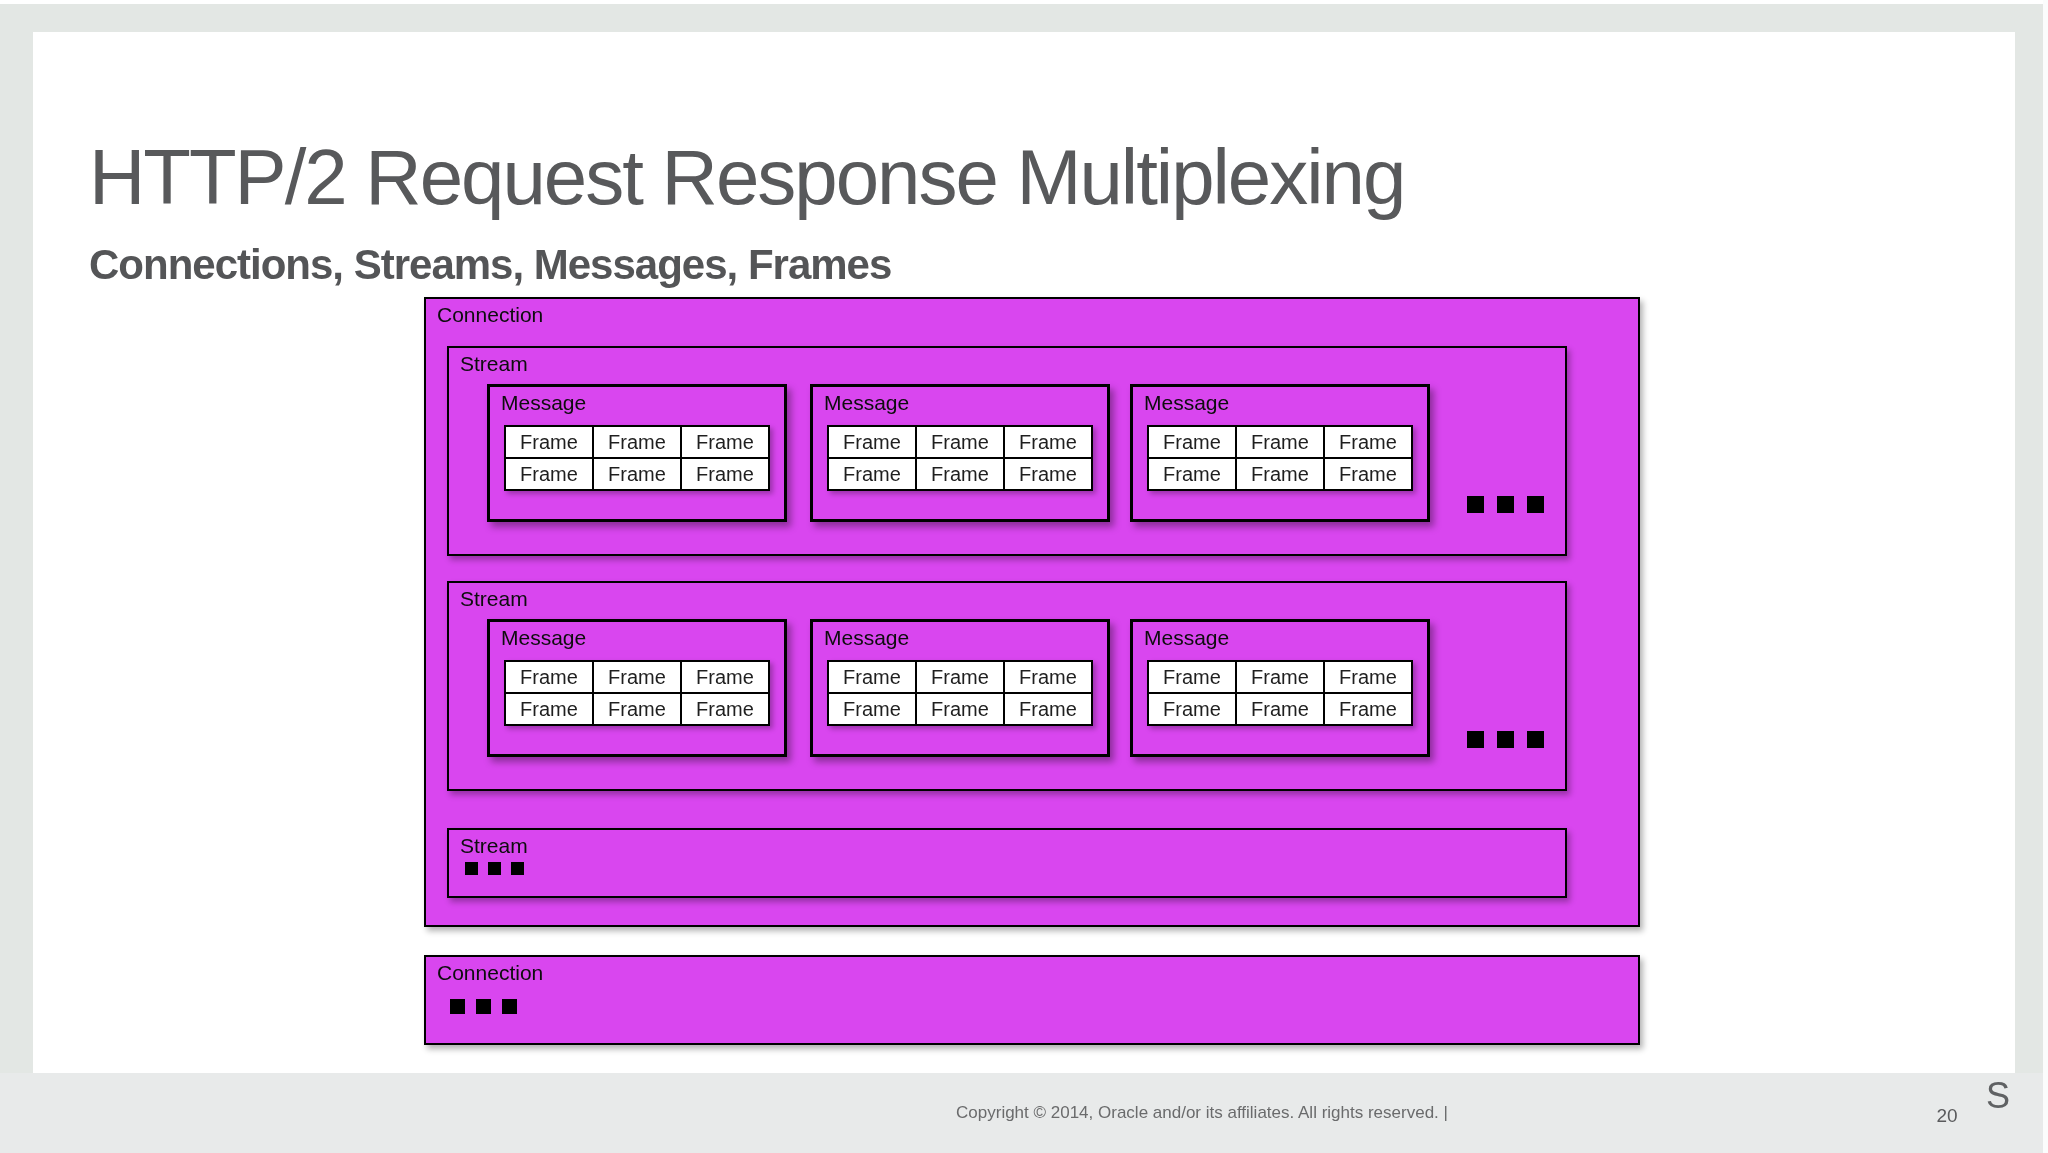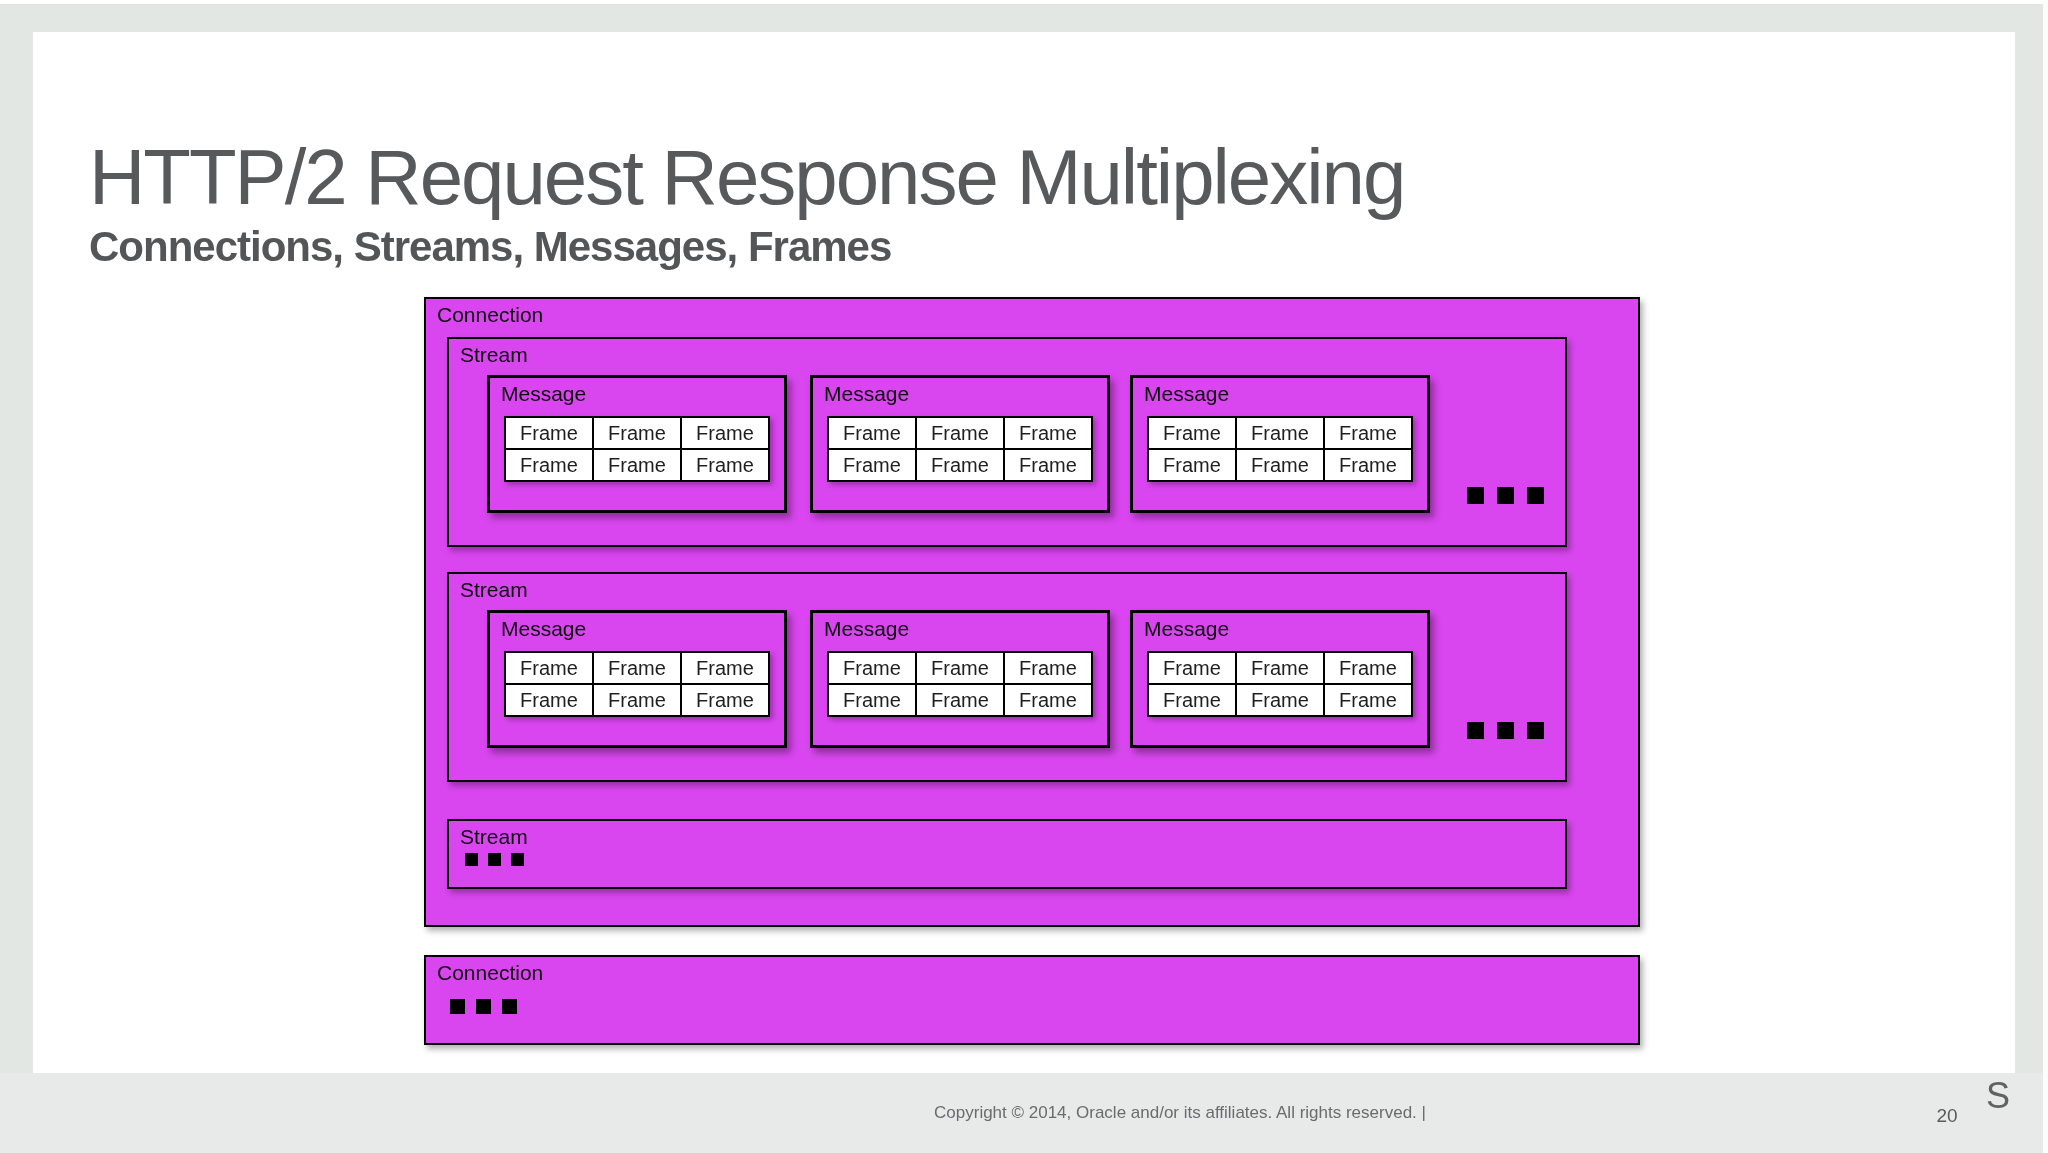--- a/index.html
+++ b/index.html
@@ -16,34 +16,34 @@
   .slide { position:absolute; left:33px; top:32px; width:1982px; height:1121px; background:#ffffff; }
   .footer-band { position:absolute; left:0; top:1073px; width:2048px; height:80px; background:#e8eaea; }
   .right-strip { position:absolute; left:2043px; top:0; width:5px; height:1153px; background:#fbfcfc; }
 
   .title {
     position:absolute; left:89px; top:138px;
     font-size:78px; line-height:1.0; letter-spacing:-2px;
     color:#58595b; white-space:nowrap;
   }
   .subtitle {
-    position:absolute; left:89px; top:223px;
+    position:absolute; left:89px; top:241px;
     font-size:42px; font-weight:bold; letter-spacing:-1px;
     color:#545557; white-space:nowrap;text-align:center;
   }
 
   
   .box {
     position:absolute; background:#d946ef;
     border:2px solid #000;
     box-shadow: 3px 4px 6px rgba(0,0,0,0.30);
   }
   .connection1 { left:424px; top:297px; width:1216px; height:630px; }
   .connection2 { left:424px; top:955px;  width:1216px; height:90px;  }
-  .stream { left:21px; width:1120px; }
+  .stream { left:21px; width:1120px;margin-top:9px; }
   .stream1 { top:38px;  height:210px; }
   .stream2 { top:273px; height:210px; }
   .stream3 { top:520px; height:70px;  }
   .message {
     top:36px; width:300px; height:138px;
     border-width:3px;
     box-shadow: 4px 5px 7px rgba(0,0,0,0.35);
   }
   .m1 { left:38px; } .m2 { left:361px; } .m3 { left:681px; }
 
@@ -80,21 +80,21 @@
   }
   .cup { flex:0 0 auto; margin-right:10px; }
   .logo-text { display:flex; flex-direction:column; width:172px; }
   .brand { color:#fff; font-size:45px; font-weight:bold; line-height:1.0; letter-spacing:-1px; white-space:nowrap; }
   .brand sup { font-size:13px; font-weight:bold; vertical-align:super; }
   .logo-rule { height:2px; background:#ffffff; margin:3px 0 4px 6px; }
   .company { color:#fff; font-size:15px; font-weight:bold; letter-spacing:5px; text-align:center; white-space:nowrap; }
   .company .omark { font-size:9px; vertical-align:super; letter-spacing:0; }
 
   .copyright {
-    position:absolute; left:830px; top:1103px; width:700px;
+    position:absolute; left:852px; top:1103px; width:700px;
     text-align:center; font-size:17px; color:#6a6b6c; white-space:nowrap;
   }
   .page-num {
     position:absolute; left:1922px; top:1105px; width:50px;
     text-align:center; font-size:19px; color:#5a5b5d;
   }
   .trans-letter {
     position:absolute; left:1986px; top:1078px;
     font-size:36px; line-height:1; color:#5f6163;
   }

